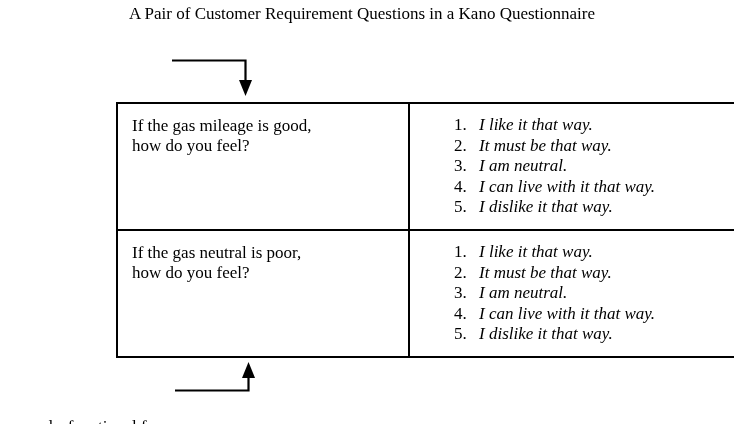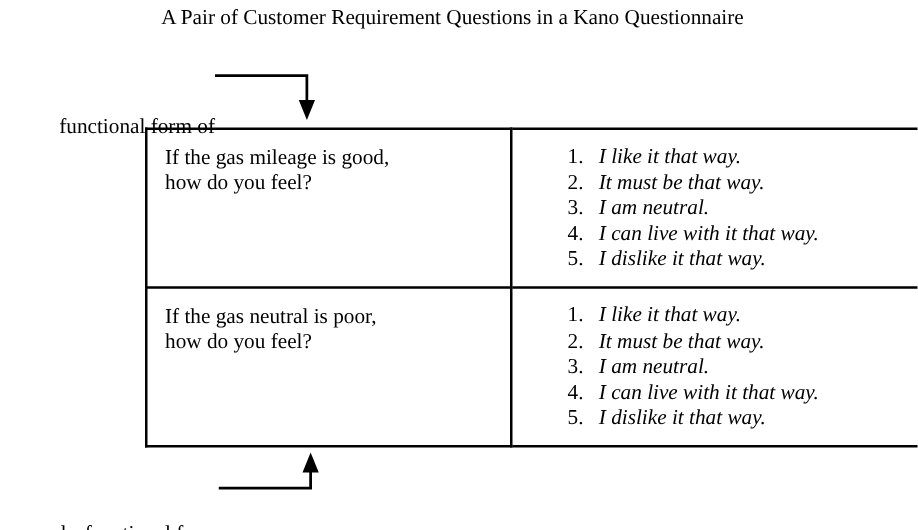--- a/index.html
+++ b/index.html
@@ -118,21 +118,20 @@
   }
 </style>
 </head>
 <body>
 
 <div id="figure">
 
   <div id="figure-title">A Pair of Customer Requirement Questions in a Kano Questionnaire</div>
 
   <div class="callout-label" id="functional-label">
-    <span class="label-line-1">functional form of</span>
   </div>
 
   <div class="callout-label" id="dysfunctional-label">
     <span class="label-line-1">dysfunctional form</span>
     
   </div>
 
   <svg id="leader-lines" viewBox="0 0 734 424">
 
     <g>

